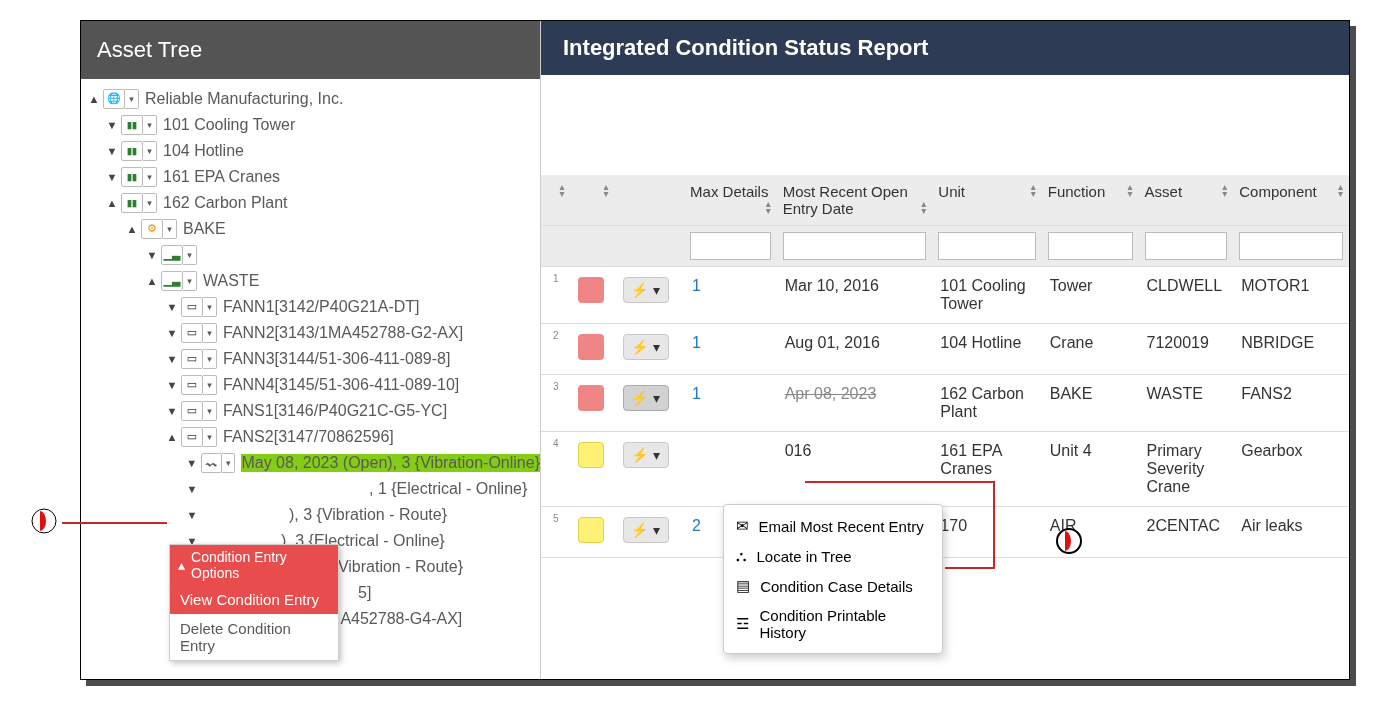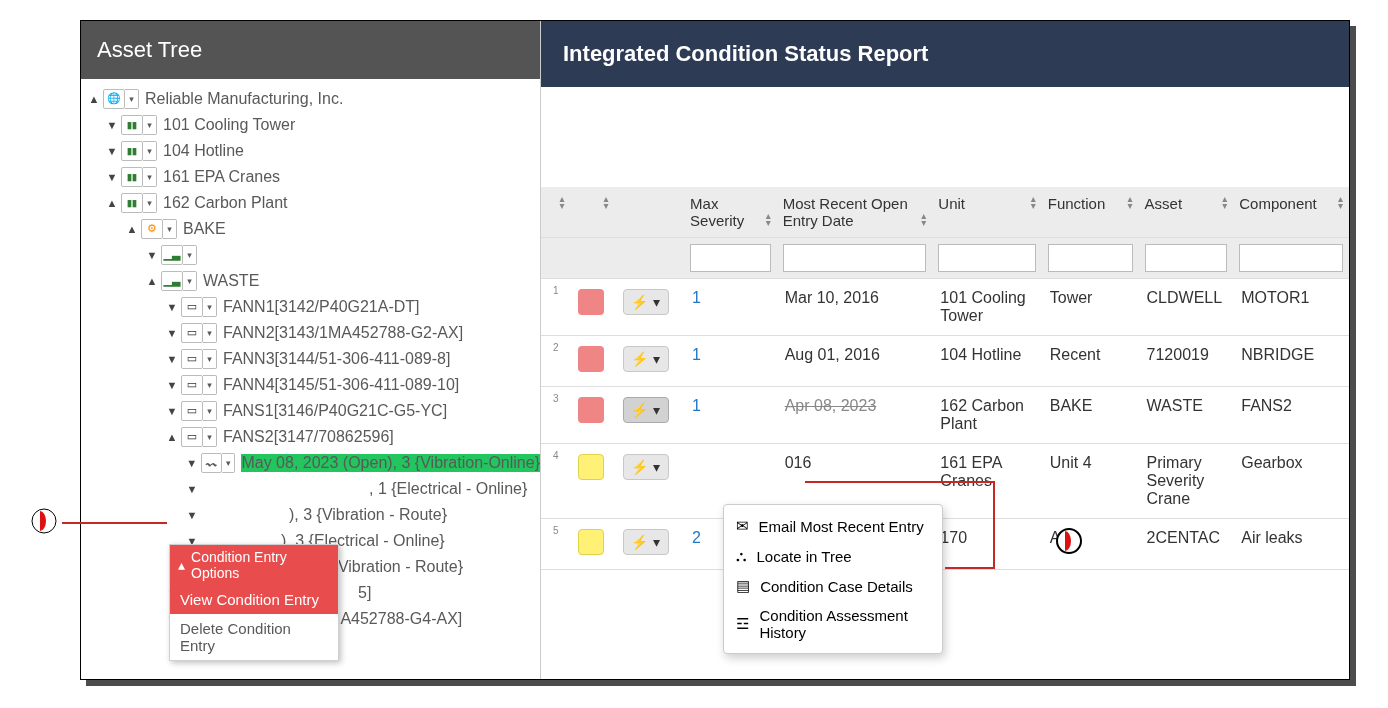--- a/index.html
+++ b/index.html
@@ -13,29 +13,29 @@
 
 .side-hdr { background: #545454; color: #fff; height: 58px; display: flex; align-items: center; padding: 0 16px; font-size: 22px; }
 
 
 .tree { flex: 1; overflow: auto; padding: 6px 0 60px; position: relative; color: #595959; font-size: 16px; }
 .node { display: flex; align-items: center; height: 26px; padding-top: 1px; }
 .caret { width: 14px; text-align: center; font-size: 11px; color: #444; cursor: pointer; }
 .iconbox { width: 22px; height: 20px; border: 1px solid #bbb; background: #fff; display: inline-flex; align-items: center; justify-content: center; margin-left: 2px; border-radius: 2px; font-size: 11px; }
 .dd { width: 14px; height: 20px; border: 1px solid #bbb; border-left: 0; display: inline-flex; align-items: center; justify-content: center; font-size: 9px; cursor: pointer; border-radius: 0 2px 2px 0; background: #fff; }
 .lbl { margin-left: 6px; white-space: nowrap; }
-.hl { background: #22c55e; }
+.hl { background: #84cc16; }
 
 .ctx-menu { position: absolute; background: #fff; border: 1px solid #d0d0d0; box-shadow: 2px 2px 6px rgba(0,0,0,.25); font-size: 15px; width: 170px; }
 .ctx-hdr { background: #e84c4c; color: #fff; padding: 4px 8px; font-size: 14px; display: flex; align-items: center; gap: 6px; }
 .ctx-item { padding: 6px 10px; cursor: pointer; }
 .ctx-item.sel { background: #e84c4c; color: #fff; }
 
 
-.main-hdr { background: #2e3b55; color: #fff; height: 66px; display: flex; align-items: center; padding: 0 22px; font-size: 22px; font-weight: 600; }
+.main-hdr { background: #2e3b55; color: #fff; height: 54px; display: flex; align-items: center; padding: 0 22px; font-size: 22px; font-weight: 600; }
 .banner-space { height: 100px; }
 
 
 .tbl-wrap { flex: 1; overflow: auto; }
 table { border-collapse: collapse; width: 100%; table-layout: fixed; }
 th, td { border-bottom: 1px solid #ddd; text-align: left; vertical-align: top; }
 thead th { background: #ececec; font-weight: 500; font-size: 15px; padding: 8px 6px; position: relative; color: #333; }
 thead th .sort { float: right; font-size: 10px; color: #888; line-height: 7px; }
 .filter-row th { background: #ececec; padding: 6px; }
 .filter-row input { width: 100%; height: 28px; border: 1px solid #bbb; background: #fff; padding: 0 4px; font-size: 14px; }
@@ -223,21 +223,21 @@
         </colgroup>
         <thead>
           <tr>
             <th>
                 <span class="sort">▴<br>▾</span>
               </th>
             <th>
                 <span class="sort">▴<br>▾</span>
               </th>
             <th></th>
-            <th><span>Max Severity</span><span class="sort">▴<br>▾</span></th>
+            <th><span>Max Details</span><span class="sort">▴<br>▾</span></th>
             <th><span>Most Recent Open Entry Date</span><span class="sort">▴<br>▾</span></th>
             <th><span>Unit</span><span class="sort">▴<br>▾</span></th>
             <th><span>Function</span><span class="sort">▴<br>▾</span></th>
             <th><span>Asset</span><span class="sort">▴<br>▾</span></th>
             <th><span>Component</span><span class="sort">▴<br>▾</span></th>
           </tr>
           <tr class="filter-row">
             <th></th>
               <th></th>
               <th></th>
@@ -267,21 +267,21 @@
             <tr>
               <td class="rownum">2</td>
               <td><span class="chip red"></span></td>
               <td><span class="actbtn">
                   <b>⚡</b>
                   <span>▾</span>
                 </span></td>
               <td><span class="link">1</span></td>
               <td style="">Aug 01, 2016</td>
               <td>104 Hotline</td>
-              <td>Recent</td>
+              <td>Crane</td>
               <td>7120019</td>
               <td>NBRIDGE</td>
             </tr>
             <tr>
               <td class="rownum">3</td>
               <td><span class="chip red"></span></td>
               <td><span class="actbtn hover">
                   <b>⚡</b>
                   <span>▾</span>
                 </span></td>
@@ -334,21 +334,21 @@
   <div class="it">
       <span>⛬</span>
       <span>Locate in Tree</span>
     </div>
   <div class="it">
       <span>▤</span>
       <span>Condition Case Details</span>
     </div>
   <div class="it">
       <span>☲</span>
-      <span>Condition Assessment History</span>
+      <span>Condition Printable History</span>
     </div>
 </div>
 
 <svg class="cursor" style="left:28px; top:505px;" viewBox="0 0 32 32">
     <rect x="4" y="4" width="24" height="24" rx="12" fill="#fff" stroke="#000"></rect>
     <path d="M12 6 a6 10 0 0 1 0 20 z" fill="#d11"></path>
   </svg>
 <svg class="cursor" style="left:1053px; top:525px;" viewBox="0 0 32 32">
     <rect x="4" y="4" width="24" height="24" rx="12" fill="#fff" stroke="#000" stroke-width="2"></rect>
     <path d="M12 6 a6 10 0 0 1 0 20 z" fill="#d11"></path>

